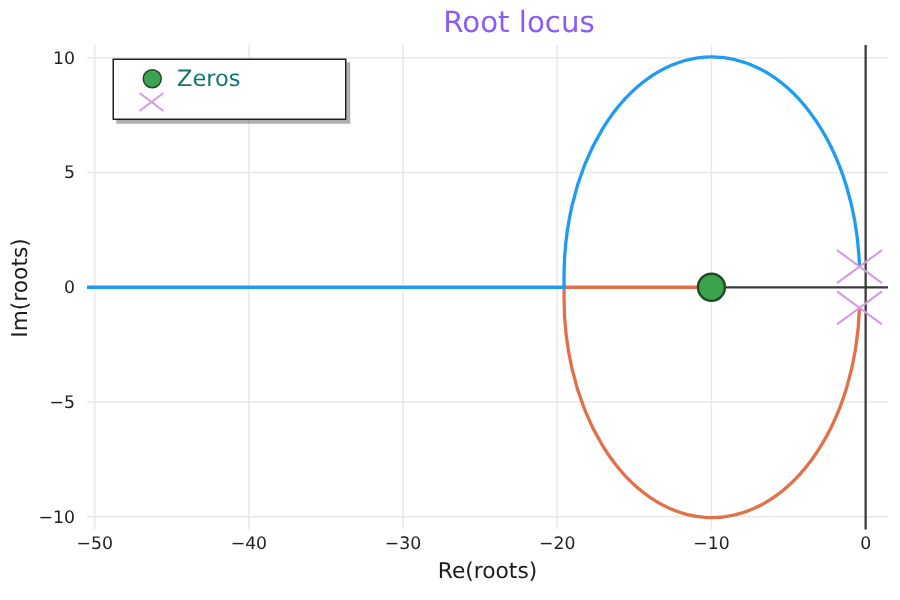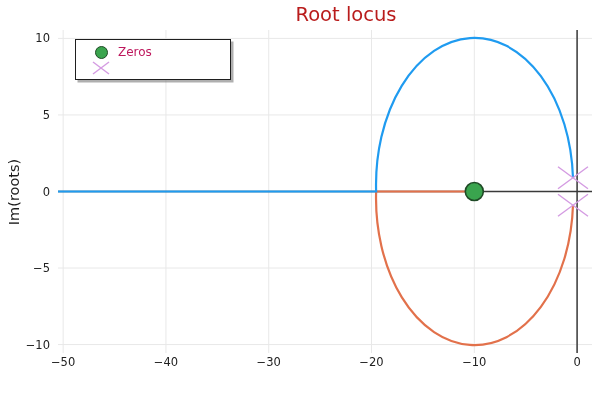--- a/index.html
+++ b/index.html
@@ -3,41 +3,41 @@
 <meta charset="utf-8">
 <style>
   html,body{margin:0;padding:0;background:#fff;}
   #figure{
     position:relative;width:600px;height:400px;background:#ffffff;
     font-family:"DejaVu Sans","Liberation Sans",sans-serif;color:#1f1f1f;
     overflow:hidden;
   }
   #chart-title{
     position:absolute;top:3px;left:346px;transform:translateX(-50%);
-    font-size:19.5px;white-space:nowrap;color:#b91c1c;
+    font-size:19.5px;white-space:nowrap;color:#8b5cf6;
   }
   #x-axis-label{
     position:absolute;top:373px;left:325px;transform:translateX(-50%);
     font-size:14.5px;color:#1c1c1c;white-space:nowrap;
   }
   #y-axis-label{
     position:absolute;left:-26px;top:184px;width:80px;text-align:center;
     transform:rotate(-90deg);font-size:14.5px;color:#1c1c1c;white-space:nowrap;
   }
   #plot-svg{position:absolute;left:0;top:0;}
   #legend{
     position:absolute;left:75px;top:39px;width:154px;
     background:#ffffff;border:1.5px solid #1f1f1f;
     box-shadow:2.5px 2.5px 0 rgba(110,110,110,0.55);
     padding:5px 0 4px 0;box-sizing:content-box;
   }
   .legend-row{display:flex;align-items:center;height:15px;}
   .legend-marker{width:20px;margin-left:15px;margin-right:7px;
     display:flex;align-items:center;justify-content:center;flex:0 0 auto;}
-  .legend-label{font-size:12px;line-height:15px;color:#be185d;white-space:nowrap;}
+  .legend-label{font-size:15px;line-height:15px;color:#0f766e;white-space:nowrap;}
   .circle-glyph{width:11px;height:11px;border-radius:50%;}
 </style>
 </head>
 <body>
 
 <div id="figure">
 
   <div id="chart-title">Root locus</div>
 
   <svg id="plot-svg" width="600" height="400">
@@ -73,20 +73,21 @@
       <text x="577.0952839268527" y="366" text-anchor="middle" font-size="11.5" fill="#212121">0</text>
       <text x="50" y="42.419431279620866" text-anchor="end" font-size="11.5" fill="#212121">10</text>
       <text x="50" y="118.95971563981043" text-anchor="end" font-size="11.5" fill="#212121">5</text>
       <text x="50" y="195.5" text-anchor="end" font-size="11.5" fill="#212121">0</text>
       <text x="50" y="272.0402843601896" text-anchor="end" font-size="11.5" fill="#212121">−5</text>
       <text x="50" y="348.5805687203792" text-anchor="end" font-size="11.5" fill="#212121">−10</text>
     </svg>
 
   <div id="y-axis-label">Im(roots)</div>
 
+  <div id="x-axis-label">Re(roots)</div>
 
   <div id="legend">
     <div class="legend-row">
       <span class="legend-marker">
         <span class="circle-glyph" id="legend-circle-glyph" style="background: rgb(58, 164, 78); border: 1.2px solid rgb(31, 74, 38);"></span>
       </span>
       <span class="legend-label">Zeros</span>
     </div>
     <div class="legend-row">
       <span class="legend-marker">

